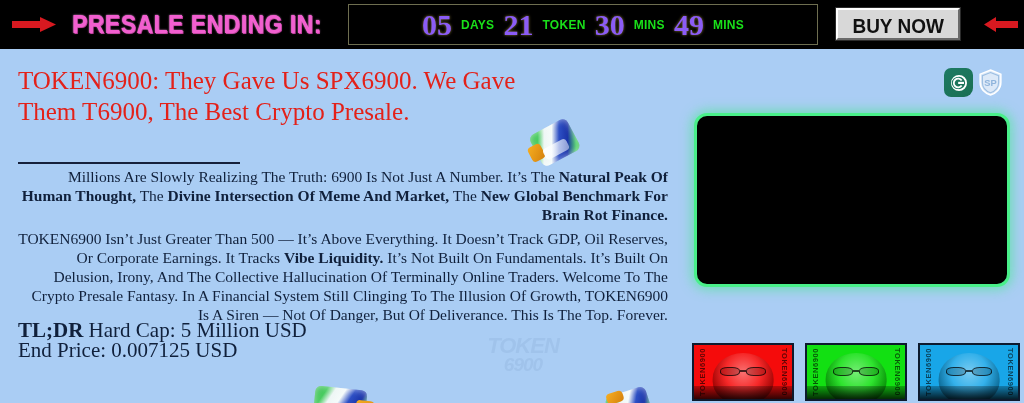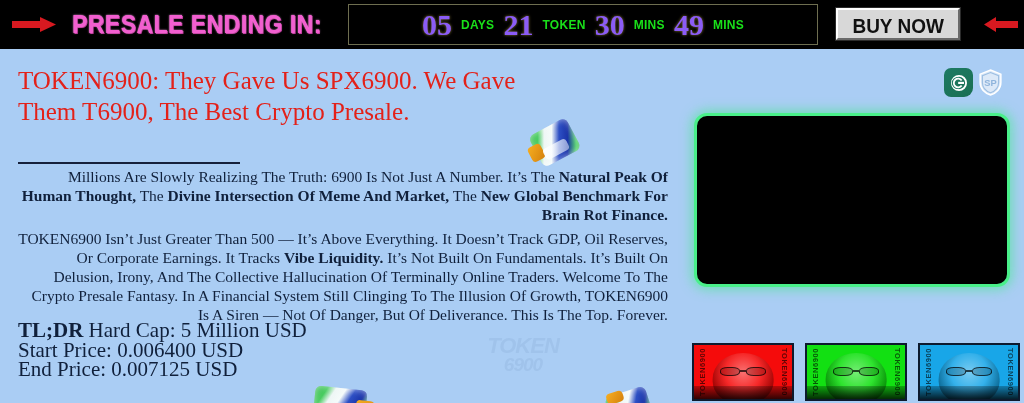--- a/index.html
+++ b/index.html
@@ -221,21 +221,20 @@
   <p class="para" id="p1">
     <span>Millions Are Slowly Realizing The Truth: 6900 Is Not Just A Number. It’s The </span><b>Natural Peak Of Human Thought,</b><span> The </span><b>Divine Intersection Of Meme And Market,</b><span> The </span><b>New Global Benchmark For Brain Rot Finance.</b>
   </p>
 
   <p class="para" id="p2">
     <span>TOKEN6900 Isn’t Just Greater Than 500 — It’s Above Everything. It Doesn’t Track GDP, Oil Reserves, Or Corporate Earnings. It Tracks </span><b>Vibe Liquidity.</b><span> It’s Not Built On Fundamentals. It’s Built On Delusion, Irony, And The Collective Hallucination Of Terminally Online Traders. Welcome To The Crypto Presale Fantasy. In A Financial System Still Clinging To The Illusion Of Growth, TOKEN6900 Is A Siren — Not Of Danger, But Of Deliverance. This Is The Top. Forever.</span>
   </p>
 
   <div class="tldr">
     <div><b>TL;DR</b><span> Hard Cap: 5 Million USD</span></div>
-    <div>Start Price: 0.006400 USD</div>
     <div>End Price: 0.007125 USD</div>
   </div>
 
   <div class="watermark">
     <span>TOKEN</span>
     <span class="l2">6900</span>
   </div>
 
   <div class="pill" id="pill1">
     <div class="capsule">

